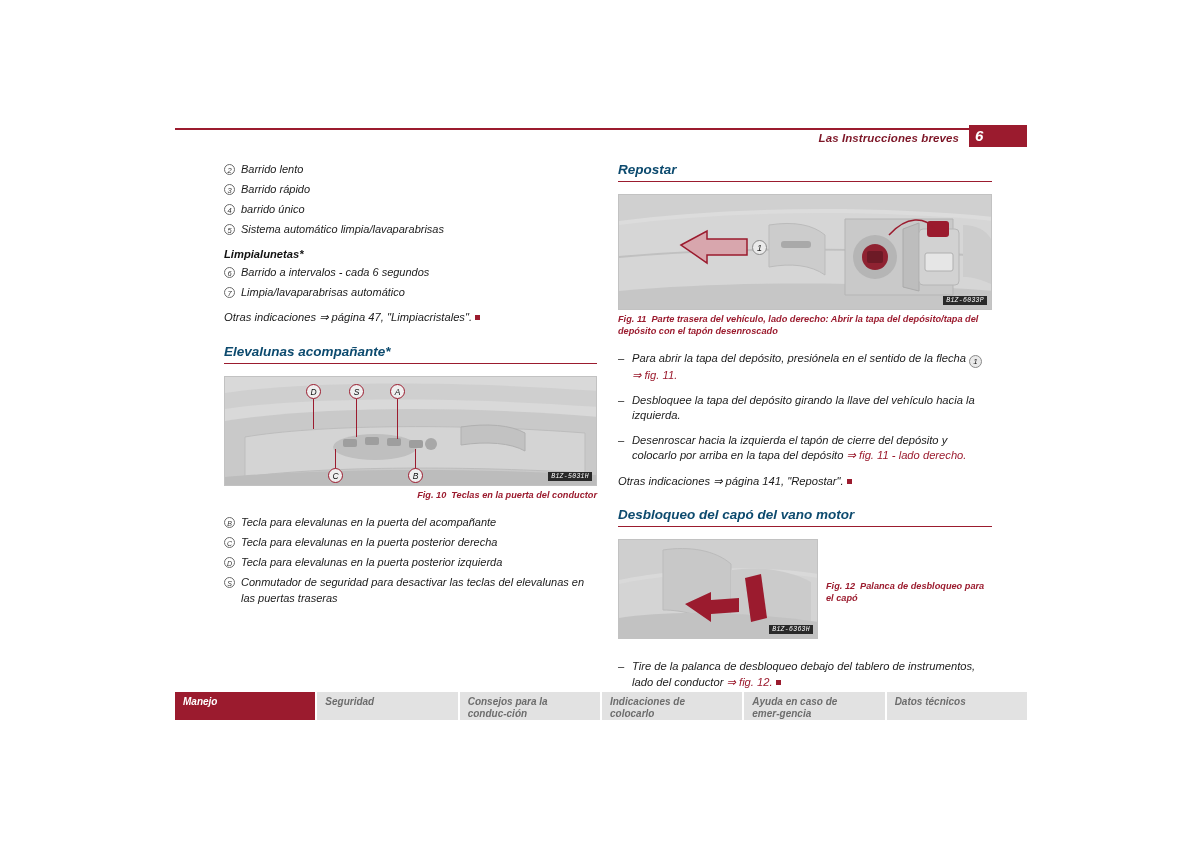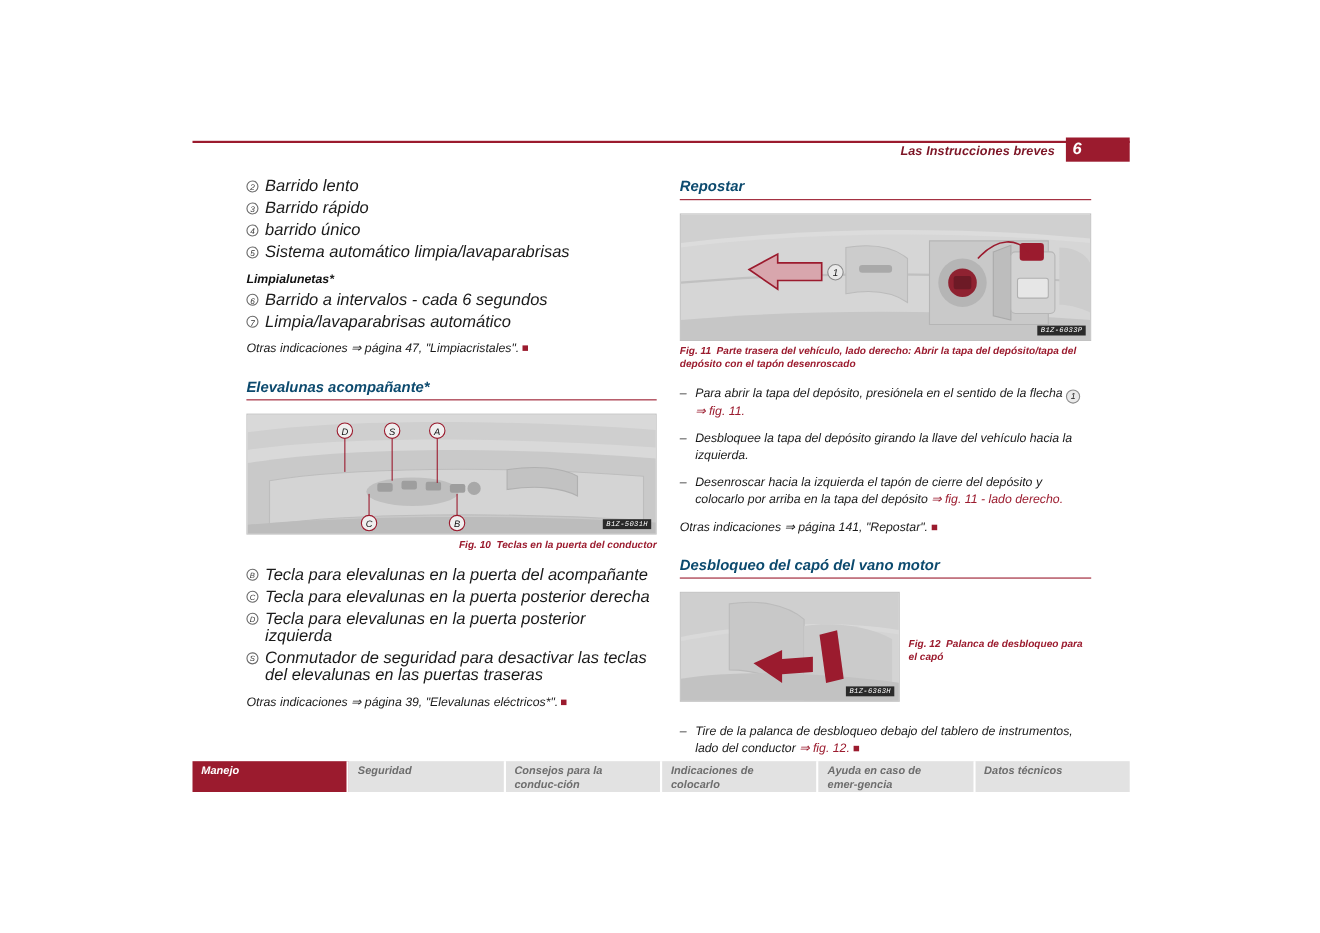--- a/index.html
+++ b/index.html
@@ -104,21 +104,21 @@
     font-size: 7.5px;
     line-height: 11px;
     text-align: center;
     color: #333;
     margin-right: 6px;
     margin-top: 2px;
     box-sizing: border-box;
   }
   .let-circle { font-size: 7px; }
   .list-txt {
-    font-size: 15px;
+    font-size: 11px;
     line-height: 15.5px;
   }
   .dash-row {
     display: flex;
     align-items: flex-start;
     margin-bottom: 9px;
   }
   .dash {
     flex: 0 0 auto;
     width: 14px;
@@ -335,23 +335,20 @@
       <div class="list-row">
         <span class="let-circle">D</span>
         <span class="list-txt">Tecla para elevalunas en la puerta posterior izquierda</span>
       </div>
       <div class="list-row">
         <span class="let-circle">S</span>
         <span class="list-txt">Conmutador de seguridad para desactivar las teclas del elevalunas en las puertas traseras</span>
       </div>
     </div>
 
-    <div class="otras">
-      <span>Otras indicaciones ⇒ página 39, "Elevalunas eléctricos*".</span><span class="endmark"></span>
-    </div>
   </div>
 
   <div class="col-right">
 
     <div class="section-head">Repostar</div>
 
     <div class="figbox f11">
       <svg width="374" height="116" viewBox="0 0 374 116">
         <rect x="0" y="0" width="374" height="116" fill="#dcdcdc"></rect>
         <path d="M0,0 L374,0 L374,22 C250,10 110,12 0,26 Z" fill="#d0d0d0"></path>

